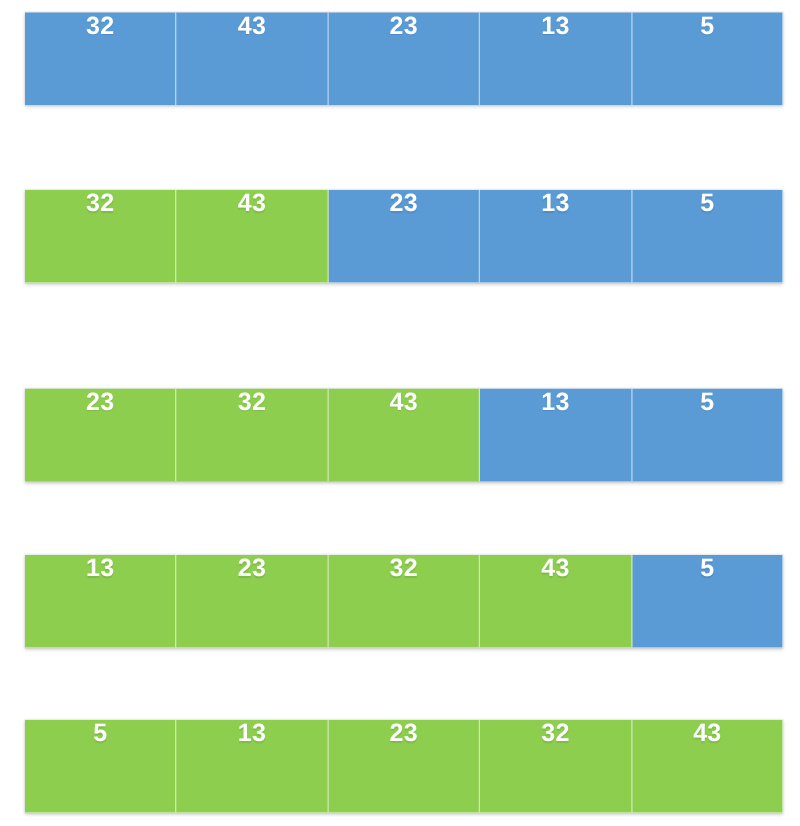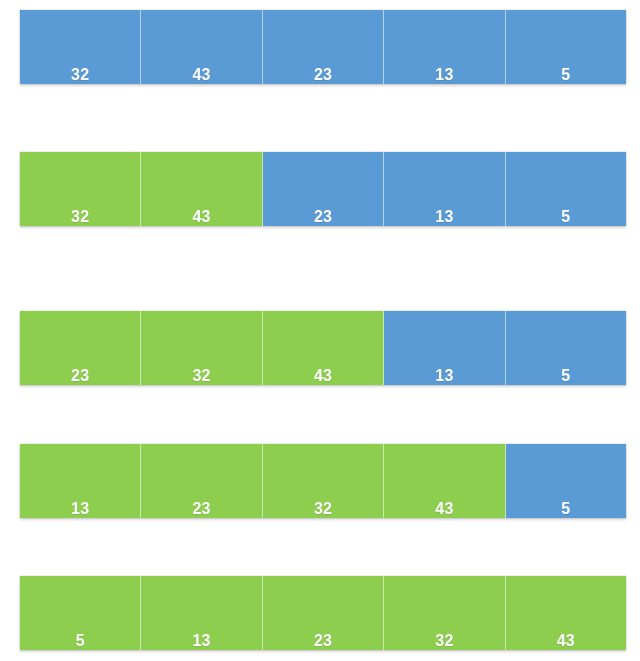--- a/index.html
+++ b/index.html
@@ -27,26 +27,26 @@
     left: 20px;
     width: 606px;
     display: flex;
     box-sizing: border-box;
     box-shadow: 0 1px 3px rgba(0,0,0,0.18), 0 0 0 1px rgba(0,0,0,0.04);
   }
 
   .cell {
     flex: 1 1 0;
     display: flex;
-    align-items: flex-end;
+    align-items: flex-start;
     justify-content: center;
     box-sizing: border-box;
     border-right: 1px solid rgba(255,255,255,0.55);
     color: #ffffff;
-    font-size: 16px;
+    font-size: 20px;
     font-weight: bold;
     letter-spacing: 0.2px;
     text-shadow: 0 1px 1px rgba(0,0,0,0.10);
     user-select: none;
     height: 100%;
   }
   .cell:last-child {
     border-right: none;
   }
 

